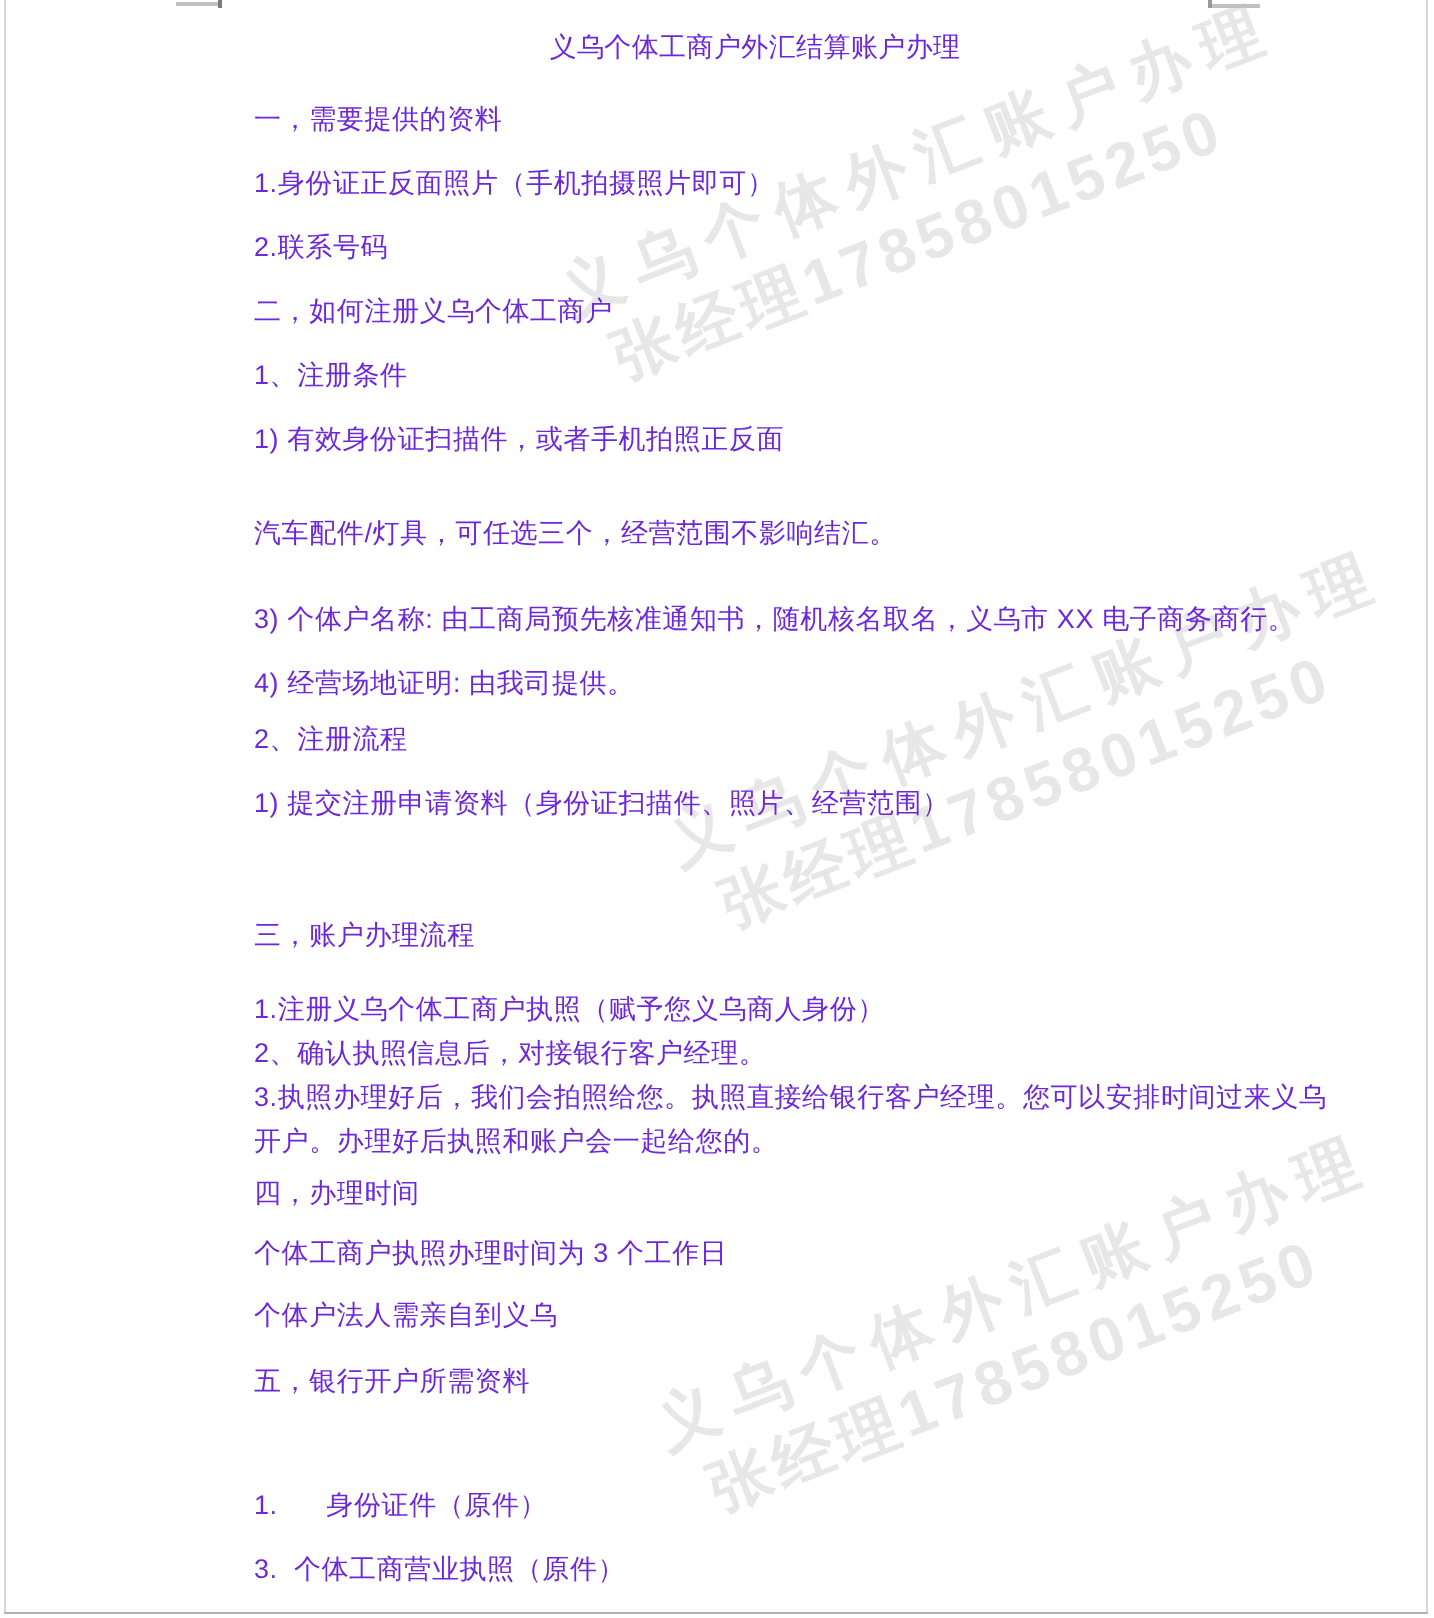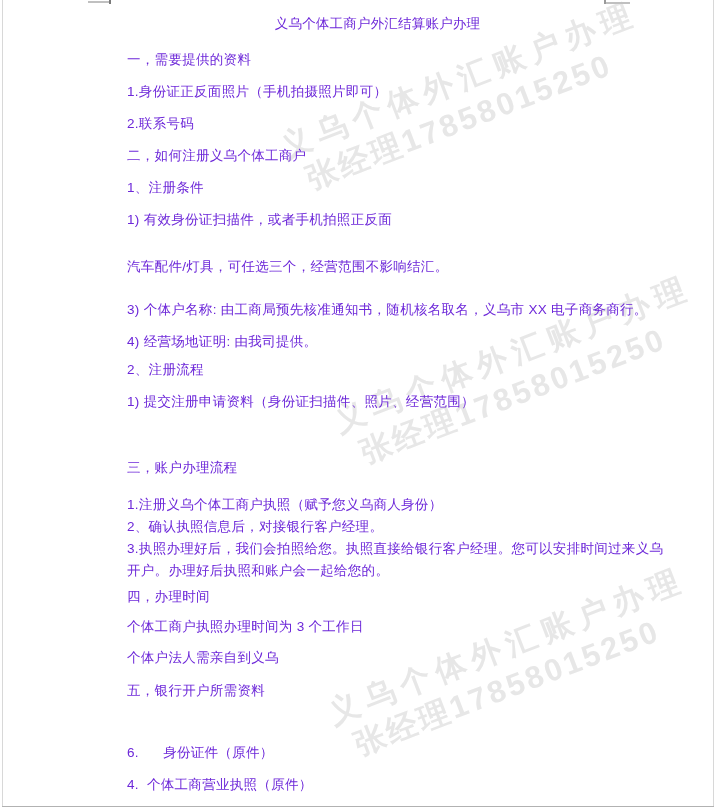--- a/index.html
+++ b/index.html
@@ -106,16 +106,16 @@
   <div class="line" style="top:395px">1) 提交注册申请资料（身份证扫描件、照片、经营范围）</div>
   <div class="line" style="top:461px">三，账户办理流程</div>
   <div class="line" style="top:498px">1.注册义乌个体工商户执照（赋予您义乌商人身份）</div>
   <div class="line" style="top:520px">2、确认执照信息后，对接银行客户经理。</div>
   <div class="line" style="top:542px">3.执照办理好后，我们会拍照给您。执照直接给银行客户经理。您可以安排时间过来义乌</div>
   <div class="line" style="top:564px">开户。办理好后执照和账户会一起给您的。</div>
   <div class="line" style="top:590px">四，办理时间</div>
   <div class="line" style="top:620px">个体工商户执照办理时间为 3 个工作日</div>
   <div class="line" style="top:651px">个体户法人需亲自到义乌</div>
   <div class="line" style="top:684px">五，银行开户所需资料</div>
-  <div class="line" style="top:746px">6.      身份证件（原件）</div>
-  <div class="line" style="top:778px">4.  个体工商营业执照（原件）</div>
+  <div class="line" style="top:746px">1.      身份证件（原件）</div>
+  <div class="line" style="top:778px">3.  个体工商营业执照（原件）</div>
 
 </div>
 
 </body></html>

